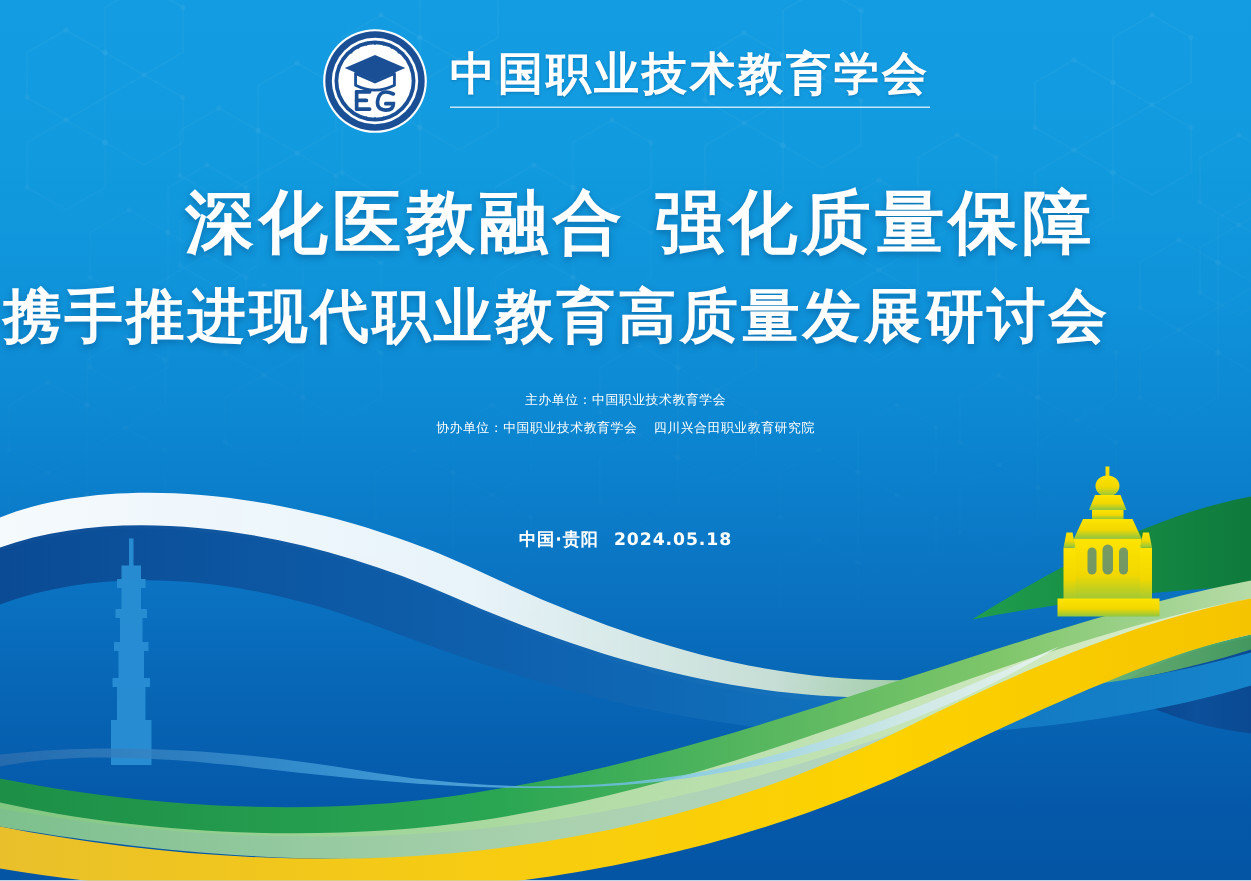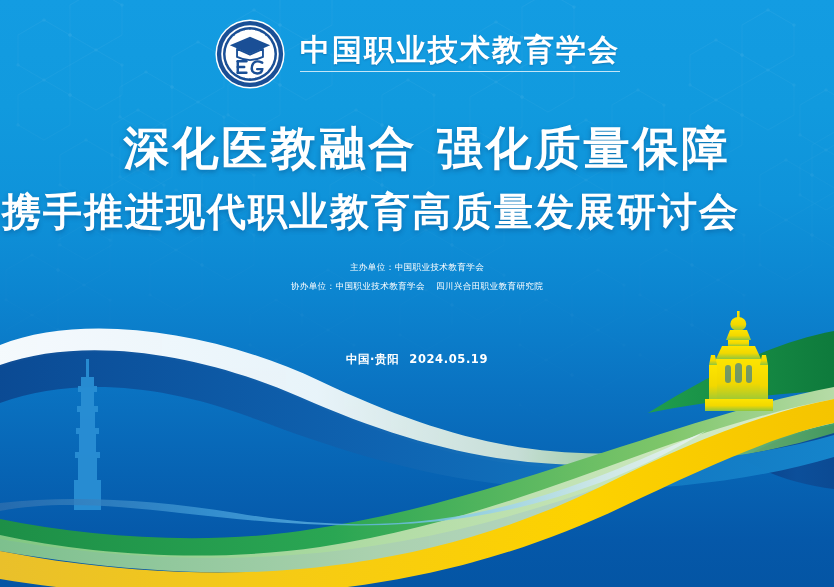--- a/index.html
+++ b/index.html
@@ -249,21 +249,21 @@
   <div class="orgs">
     <div class="org-row">
       <span>主办单位：</span><span>中国职业技术教育学会</span>
     </div>
     <div class="org-row">
       <span>协办单位：</span><span>中国职业技术教育学会</span><span class="gap"></span><span>四川兴合田职业教育研究院</span>
     </div>
   </div>
 
   <div class="datebar">
-    <span class="place">中国·贵阳</span><span>2024.05.19</span>
+    <span class="place">中国·贵阳</span><span>2024.05.18</span>
   </div>
 
   <svg class="waves" viewBox="0 0 834 280" preserveAspectRatio="none" aria-hidden="true">
     <defs>
       <linearGradient id="gWhite" x1="0" y1="0" x2="1" y2="0">
         <stop offset="0%" stop-color="#ffffff" stop-opacity="0.96"></stop>
         <stop offset="38%" stop-color="#f4fafc" stop-opacity="0.95"></stop>
         <stop offset="62%" stop-color="#dcebd9" stop-opacity="0.9"></stop>
         <stop offset="80%" stop-color="#9fd17e" stop-opacity="0.85"></stop>
         <stop offset="100%" stop-color="#56b24e" stop-opacity="0.75"></stop>

